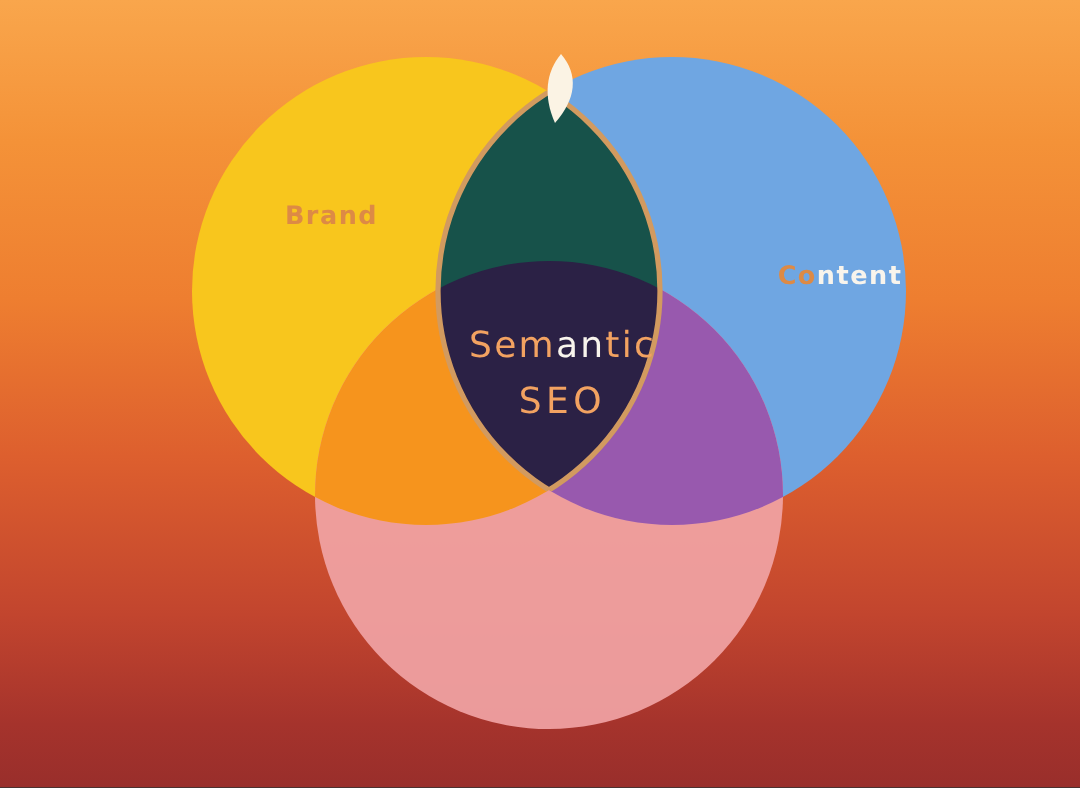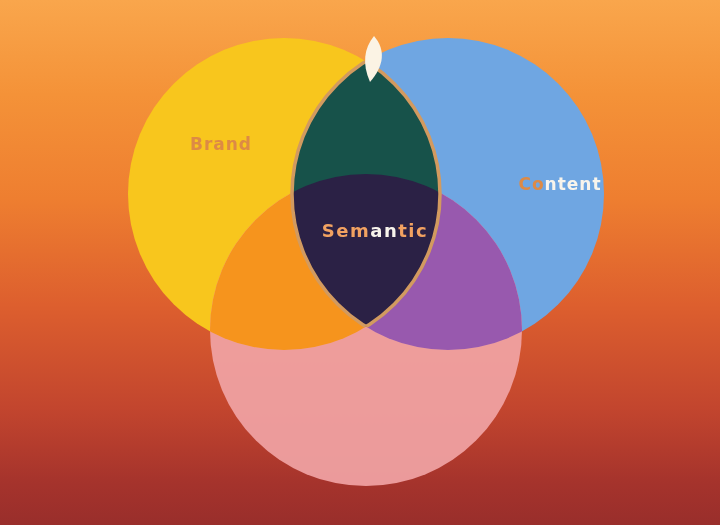--- a/index.html
+++ b/index.html
@@ -32,22 +32,22 @@
     letter-spacing: 1px;
     font-weight: 700;
     font-size: 17px;
     user-select: none;
   }
   .label-brand      { left: 150px; top: 134px; width: 142px; }
   .label-content    { left: 488px; top: 134px; width: 144px; margin-top: 40px; }
   .label-technical  { left: 304px; top: 396px; width: 164px; }
   .label-center {
     left: 292px; top: 212px; width: 166px;
-    font-size: 18px;
-    font-weight: 700;
+    font-size: 24px;
+    font-weight: 400;
     line-height: 37px;
     letter-spacing: 1.5px;
   }
   .label-center .line2 { letter-spacing: 3px; }
 </style>
 </head>
 <body>
 
 <div class="canvas">
 
@@ -97,15 +97,18 @@
 
   <div class="label label-content">
     <span style="color:#dd8a45;">Co</span><span style="color:#f8f4ec;">ntent</span>
   </div>
 
 
   <div class="label label-center">
     <div class="line1">
       <span style="color:#f2a261;">Sem</span><span style="color:#f8f4ec;">an</span><span style="color:#f2a261;">tic</span>
     </div>
+    <div class="line2" style="color:#f2a261;">
+      <span>SEO</span>
+    </div>
   </div>
 
 </div>
 
 </body></html>

